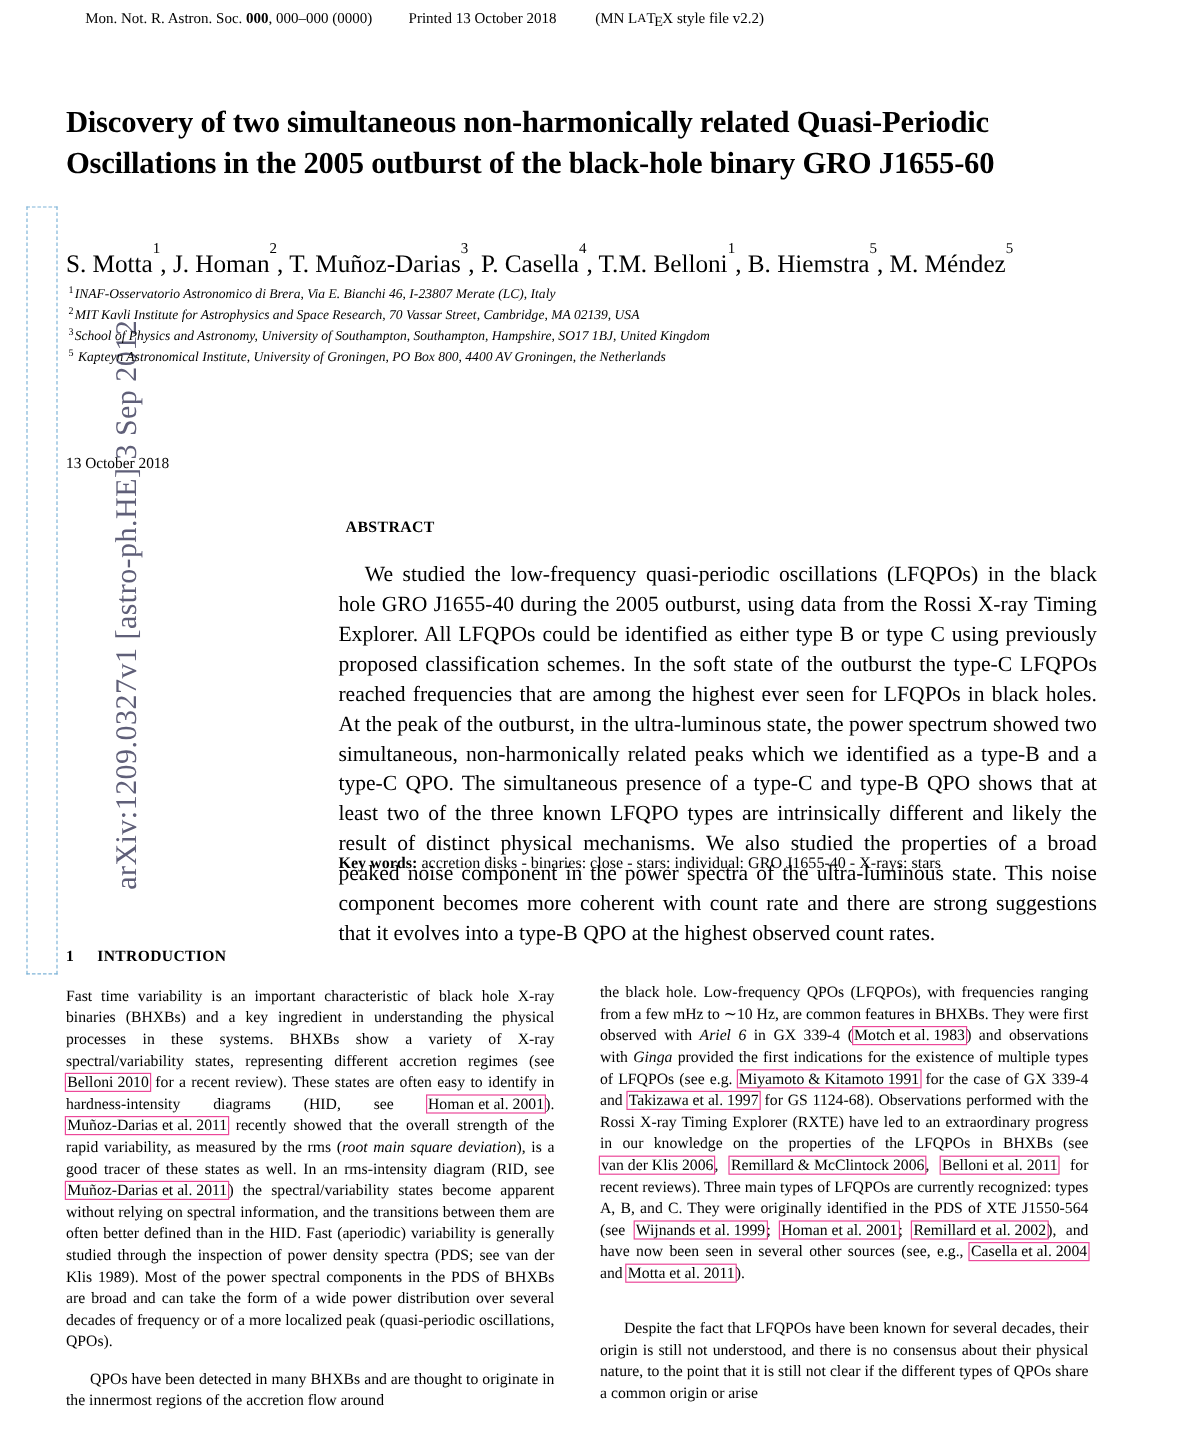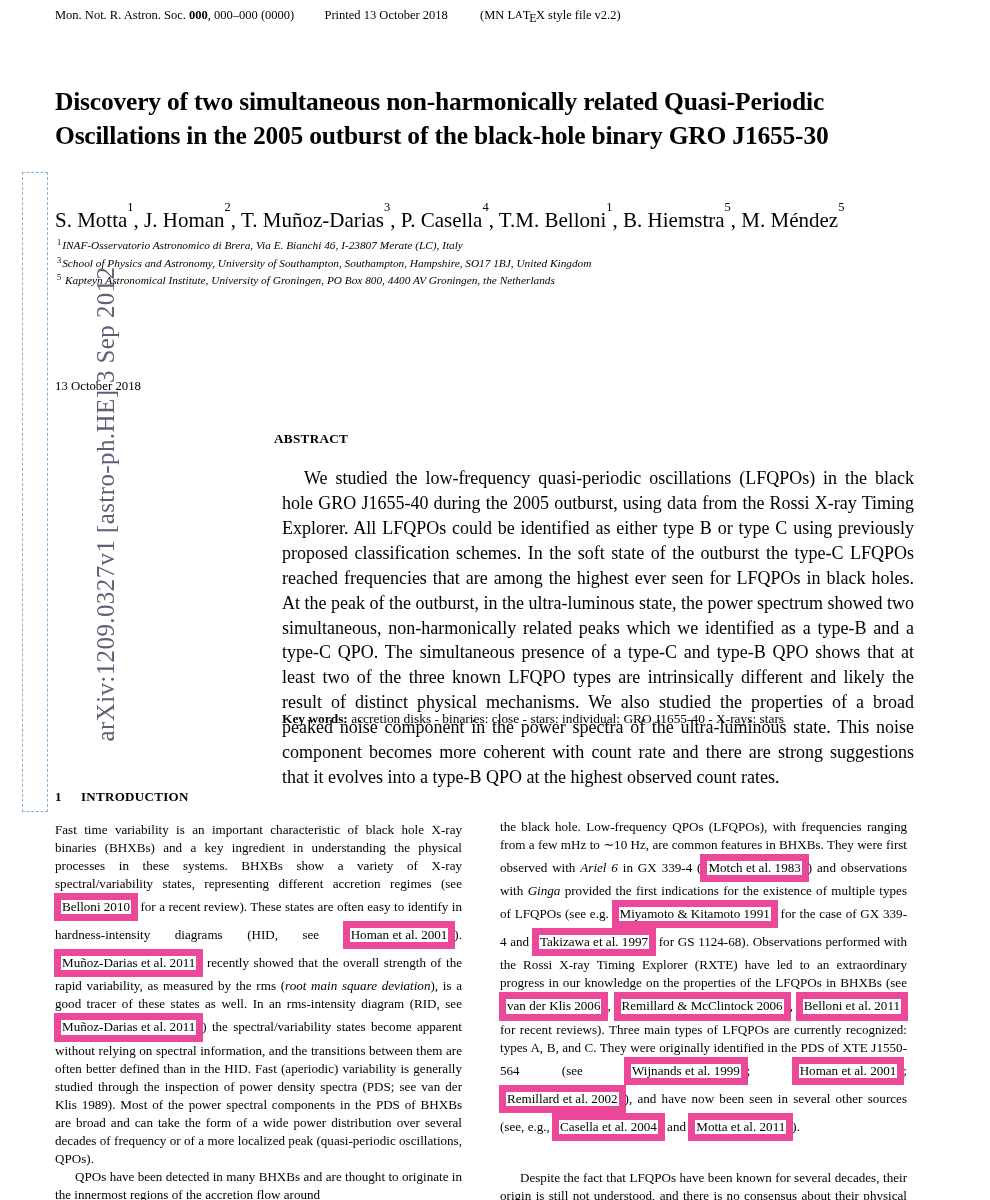--- a/index.html
+++ b/index.html
@@ -26,21 +26,21 @@
   
   .runhead {
     position: absolute;
     left: 55px;
     top: 8px;
     width: 880px;
     font-size: 12.5px;
     font-family: "Liberation Serif", serif;
     white-space: nowrap;
   }
-  .runhead .seg { display: inline; }
+  .runhead .seg { display: inline; margin-left: 16px; }
   .runhead .gap-1 { display: inline-block; width: 24px; }
   .runhead .gap-2 { display: inline-block; width: 26px; }
   .runhead b { font-weight: bold; }
   .latex-e {
     display: inline-block;
     transform: translateY(3px) scale(0.95);
     margin: 0 -1px;
     font-size: 12.5px;
   }
   .smallcapsA { font-size: 10.5px; position: relative; top: -1px; }
@@ -117,21 +117,21 @@
     position: absolute;
     left: 55px;
     top: 379px;
     font-size: 12.8px;
     font-family: "Liberation Serif", serif;
   }
 
   
   .abstract-head {
     position: absolute;
-    left: 274px;
+    left: 288px;
     top: 431px;
     font-size: 13.2px;
     font-weight: bold;
     letter-spacing: 0.3px;
     text-align: right;
   }
   .abstract-body {
     position: absolute;
     left: 282px;
     top: 466px;
@@ -164,27 +164,27 @@
   .col {
     position: absolute;
     width: 407px;
     font-size: 13.1px;
     line-height: 1.375;
     text-align: justify;
   }
   .col.left  { left: 55px;  top: 821px; }
   .col.right { left: 500px; top: 818px; }
   .col p { margin: 0; text-indent: 0; }
-  .col p.indent { text-indent: 20px; margin-top: 0; }
+  .col p.indent { text-indent: 20px; margin-top: 13px; }
   .col p.gap { margin-top: 28px; }
   .col i { font-style: italic; }
 
   
   .cite {
-    border: 7px solid #ec4899;
+    border: 1px solid #ec4899;
     padding: 0 1px;
     margin: 0 -1px;
     display: inline-block;
     line-height: 1.08;
     color: #000;
     text-decoration: none;
   }
 </style>
 </head>
 <body>
@@ -197,28 +197,29 @@
     <span>000–000 (0000)</span>
     <span class="gap-1"></span>
     <span>Printed 13 October 2018</span>
     <span class="gap-2"></span>
     <span><span>(MN L</span><span class="smallcapsA">A</span><span>T</span><span class="latex-e">E</span><span>X style file v2.2)</span></span>
   </div>
 
   <div class="arxiv-box"></div>
   <div class="arxiv-stamp">arXiv:1209.0327v1  [astro-ph.HE]  3 Sep 2012</div>
 
-  <h1 class="title">Discovery of two simultaneous non-harmonically related Quasi-Periodic Oscillations in the 2005 outburst of the black-hole binary GRO J1655-30</h1>
+  <h1 class="title">Discovery of two simultaneous non-harmonically related Quasi-Periodic Oscillations in the 2005 outburst of the black-hole binary GRO J1655-60</h1>
 
   <div class="authors">
     <span>S. Motta<sup>1</sup></span>, <span>J. Homan<sup>2</sup></span>, <span>T. Muñoz-Darias<sup>3</sup></span>, <span>P. Casella<sup>4</sup></span>, <span>T.M. Belloni<sup>1</sup></span>, <span>B. Hiemstra<sup>5</sup></span>, <span>M. Méndez<sup>5</sup></span>
   </div>
 
   <div class="affils">
     <div><span class="num">1</span><span>INAF-Osservatorio Astronomico di Brera, Via E. Bianchi 46, I-23807 Merate (LC), Italy</span></div>
+    <div><span class="num">2</span><span>MIT Kavli Institute for Astrophysics and Space Research, 70 Vassar Street, Cambridge, MA 02139, USA</span></div>
     <div><span class="num">3</span><span>School of Physics and Astronomy, University of Southampton, Southampton, Hampshire, SO17 1BJ, United Kingdom</span></div>
     <div><span class="num">5</span>&nbsp;<span>Kapteyn Astronomical Institute, University of Groningen, PO Box 800, 4400 AV Groningen, the Netherlands</span></div>
   </div>
 
   <div class="date-line">13 October 2018</div>
 
   <div class="abstract-head">ABSTRACT</div>
   <div class="abstract-body">We studied the low-frequency quasi-periodic oscillations (LFQPOs) in the black hole GRO J1655-40 during the 2005 outburst, using data from the Rossi X-ray Timing Explorer. All LFQPOs could be identified as either type B or type C using previously proposed classification schemes. In the soft state of the outburst the type-C LFQPOs reached frequencies that are among the highest ever seen for LFQPOs in black holes. At the peak of the outburst, in the ultra-luminous state, the power spectrum showed two simultaneous, non-harmonically related peaks which we identified as a type-B and a type-C QPO. The simultaneous presence of a type-C and type-B QPO shows that at least two of the three known LFQPO types are intrinsically different and likely the result of distinct physical mechanisms. We also studied the properties of a broad peaked noise component in the power spectra of the ultra-luminous state. This noise component becomes more coherent with count rate and there are strong suggestions that it evolves into a type-B QPO at the highest observed count rates.</div>
   <div class="keywords">
     <b>Key words:</b>

